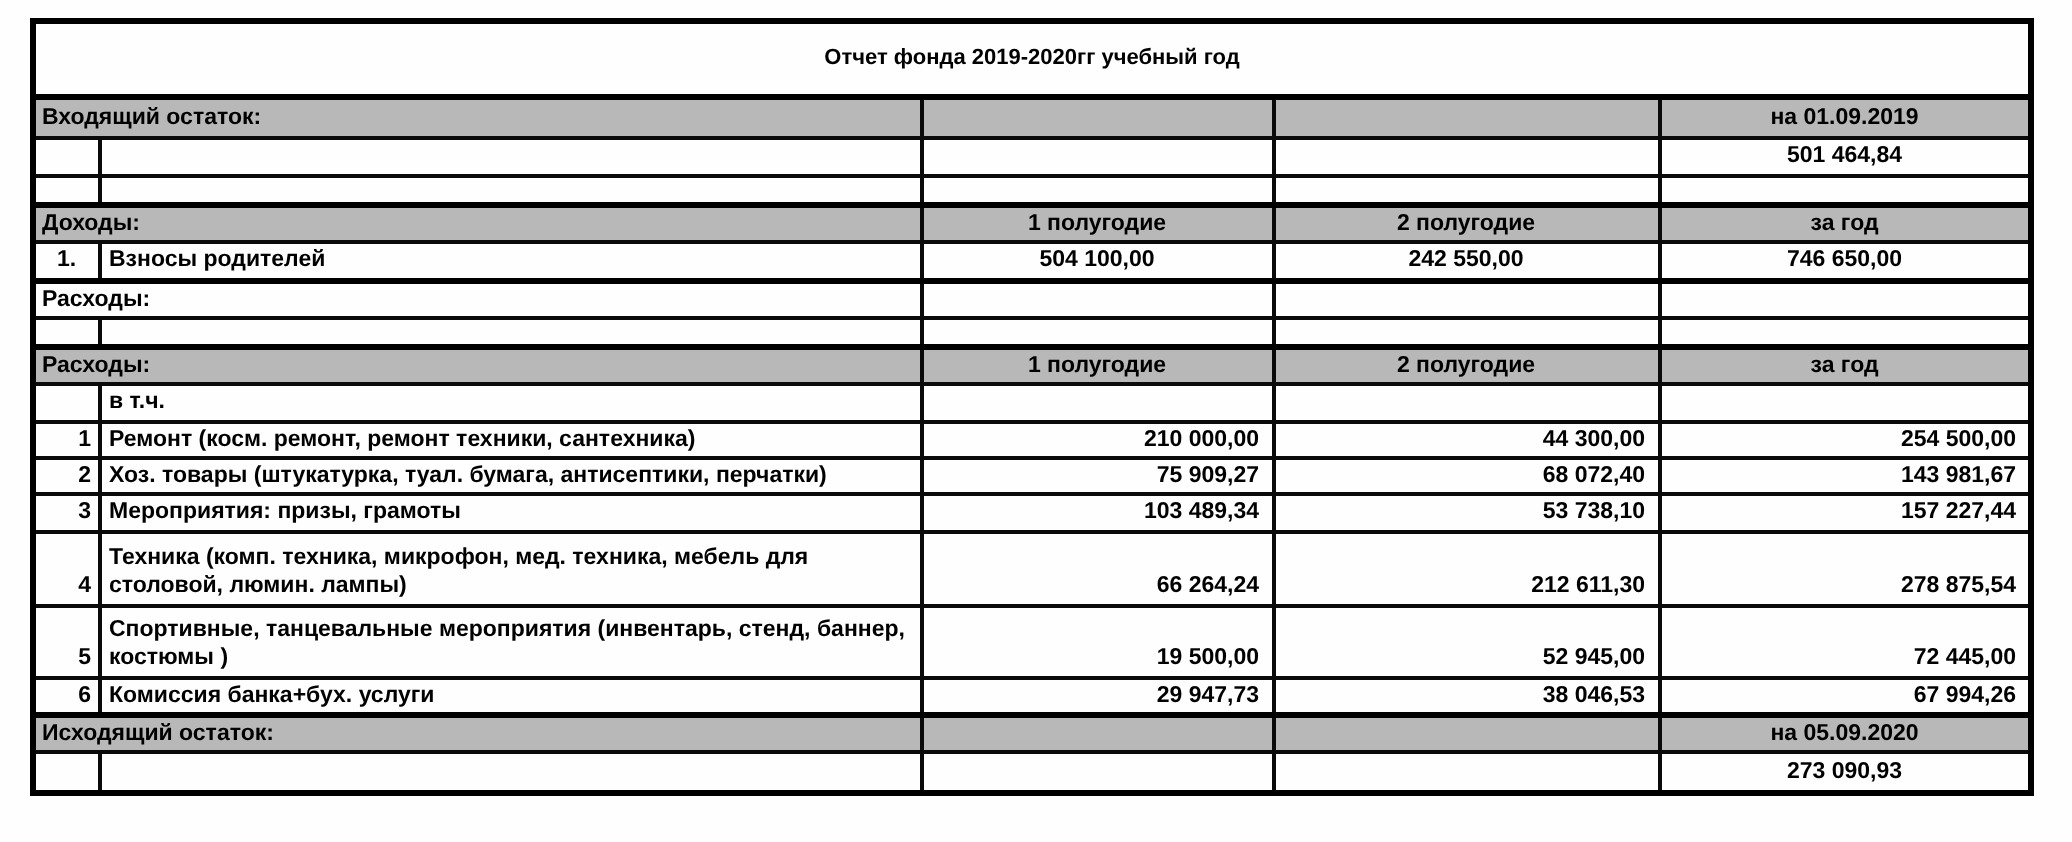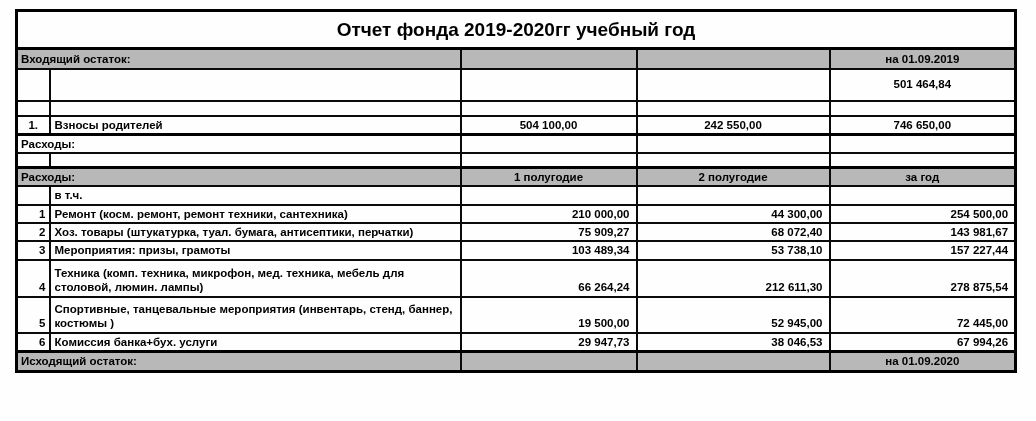--- a/index.html
+++ b/index.html
@@ -28,21 +28,21 @@
     font-weight: bold;
     line-height: 1.25;
     padding: 1px 4px;
     vertical-align: middle;
     overflow: hidden;
   }
   .gray { background: #b8b8b8; }
   .bt3 { border-top: 3px solid #000; }
   .title-cell {
     text-align: center;
-    font-size: 19px;
+    font-size: 11px;
     border: none;
     vertical-align: middle;
   }
   .left { text-align: left; margin-left: 37px; }
   .center { text-align: center; }
   .right { text-align: right; padding-right: 6px; }
   .numcol { text-align: right; padding-right: 3px; }
   .vbottom { vertical-align: bottom; }
   .section-label { padding-left: 3px; }
 </style>
@@ -63,35 +63,41 @@
         <tr style="height:38px">
       <td colspan="5" class="title-cell">Отчет  фонда 2019-2020гг учебный год</td>
     </tr>
 
     <tr style="height:20px">
       <td colspan="2" class="gray bt3 left section-label">Входящий остаток:</td>
       <td class="gray bt3"></td>
       <td class="gray bt3"></td>
       <td class="gray bt3 center">на 01.09.2019</td>
     </tr>
-    <tr style="height:32px">
+    <tr style="height:19px">
       <td></td>
       <td></td>
       <td></td>
       <td></td>
       <td class="center">501 464,84</td>
     </tr>
     <tr style="height:15px">
       <td></td>
       <td></td>
       <td></td>
       <td></td>
       <td></td>
     </tr>
 
+    <tr style="height:16px">
+      <td colspan="2" class="gray bt3 left section-label">Доходы:</td>
+      <td class="gray bt3 center">1 полугодие</td>
+      <td class="gray bt3 center">2 полугодие</td>
+      <td class="gray bt3 center">за год</td>
+    </tr>
     <tr style="height:19px">
       <td class="center">1.</td>
       <td class="left">Взносы родителей</td>
       <td class="center">504 100,00</td>
       <td class="center">242 550,00</td>
       <td class="center">746 650,00</td>
     </tr>
 
     <tr style="height:18px">
       <td colspan="2" class="bt3 left section-label">Расходы:</td>
@@ -162,17 +168,24 @@
       <td class="left">Комиссия банка+бух. услуги</td>
       <td class="right">29 947,73</td>
       <td class="right">38 046,53</td>
       <td class="right">67 994,26</td>
     </tr>
 
     <tr style="height:18px">
       <td colspan="2" class="gray bt3 left section-label">Исходящий остаток:</td>
       <td class="gray bt3"></td>
       <td class="gray bt3"></td>
-      <td class="gray bt3 center">на 01.09.2020</td>
+      <td class="gray bt3 center">на 05.09.2020</td>
+    </tr>
+    <tr style="height:20px">
+      <td></td>
+      <td></td>
+      <td></td>
+      <td></td>
+      <td class="center">273 090,93</td>
     </tr>
   </tbody>
     </table>
 </div>
 
 </body></html>

